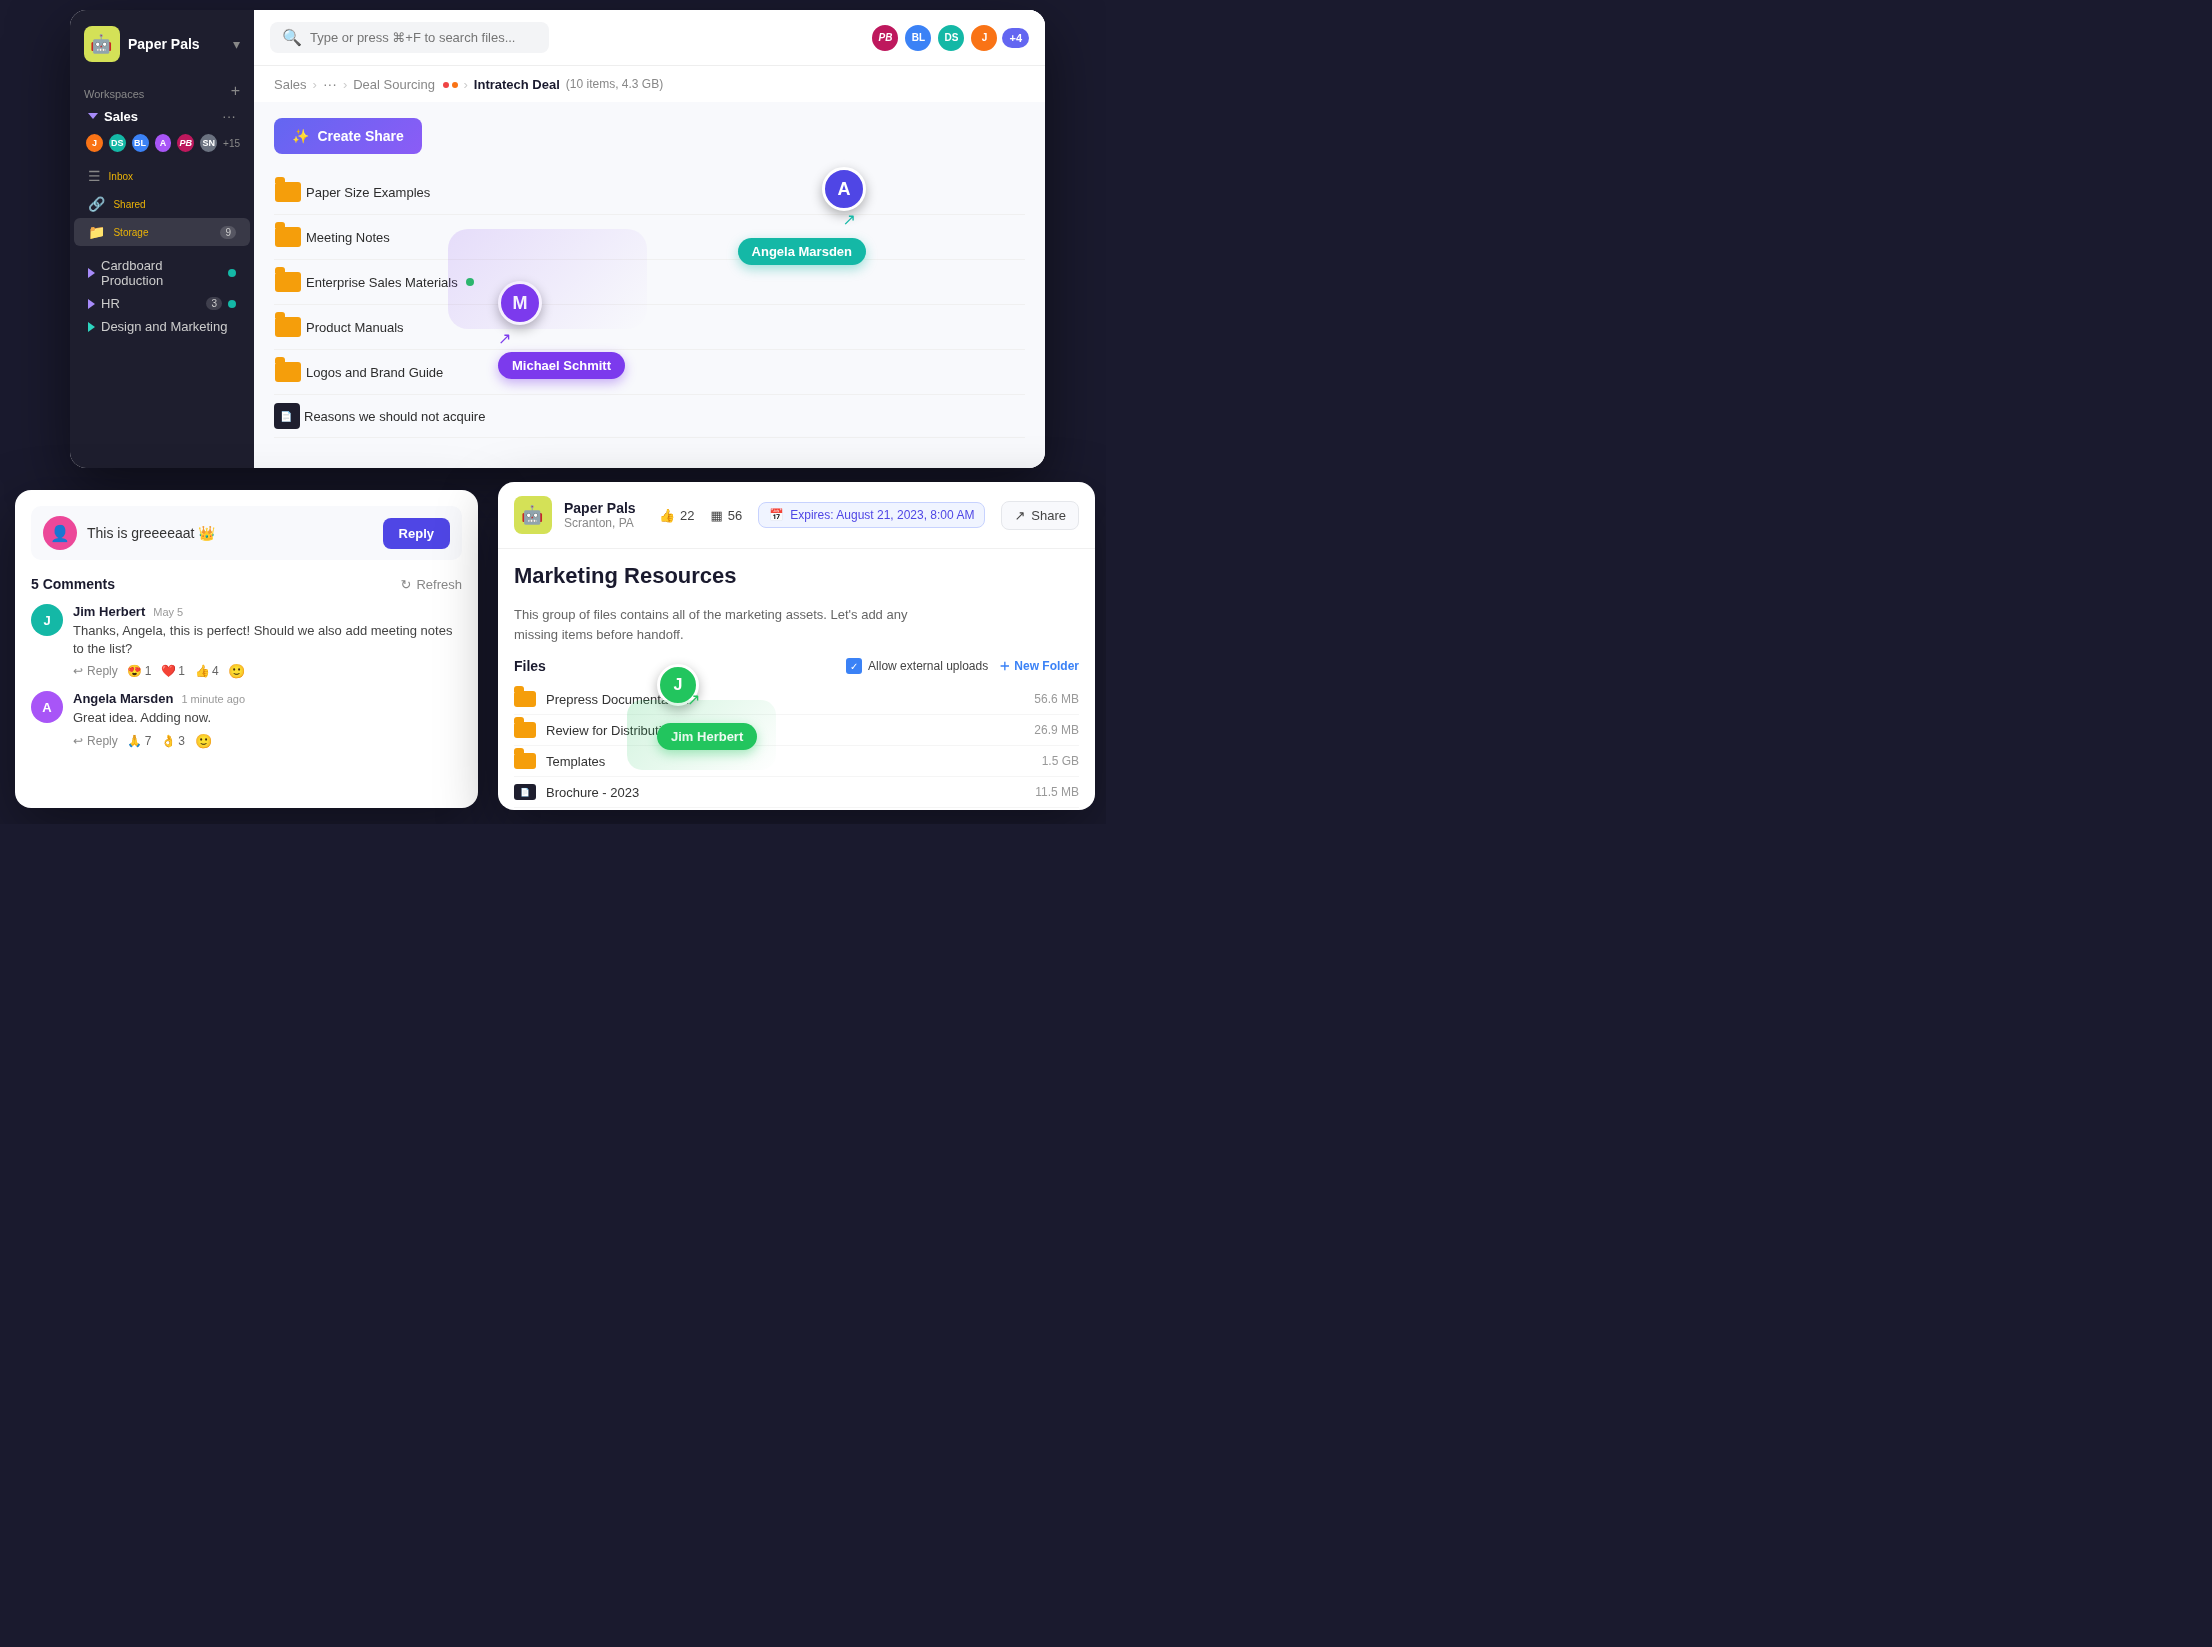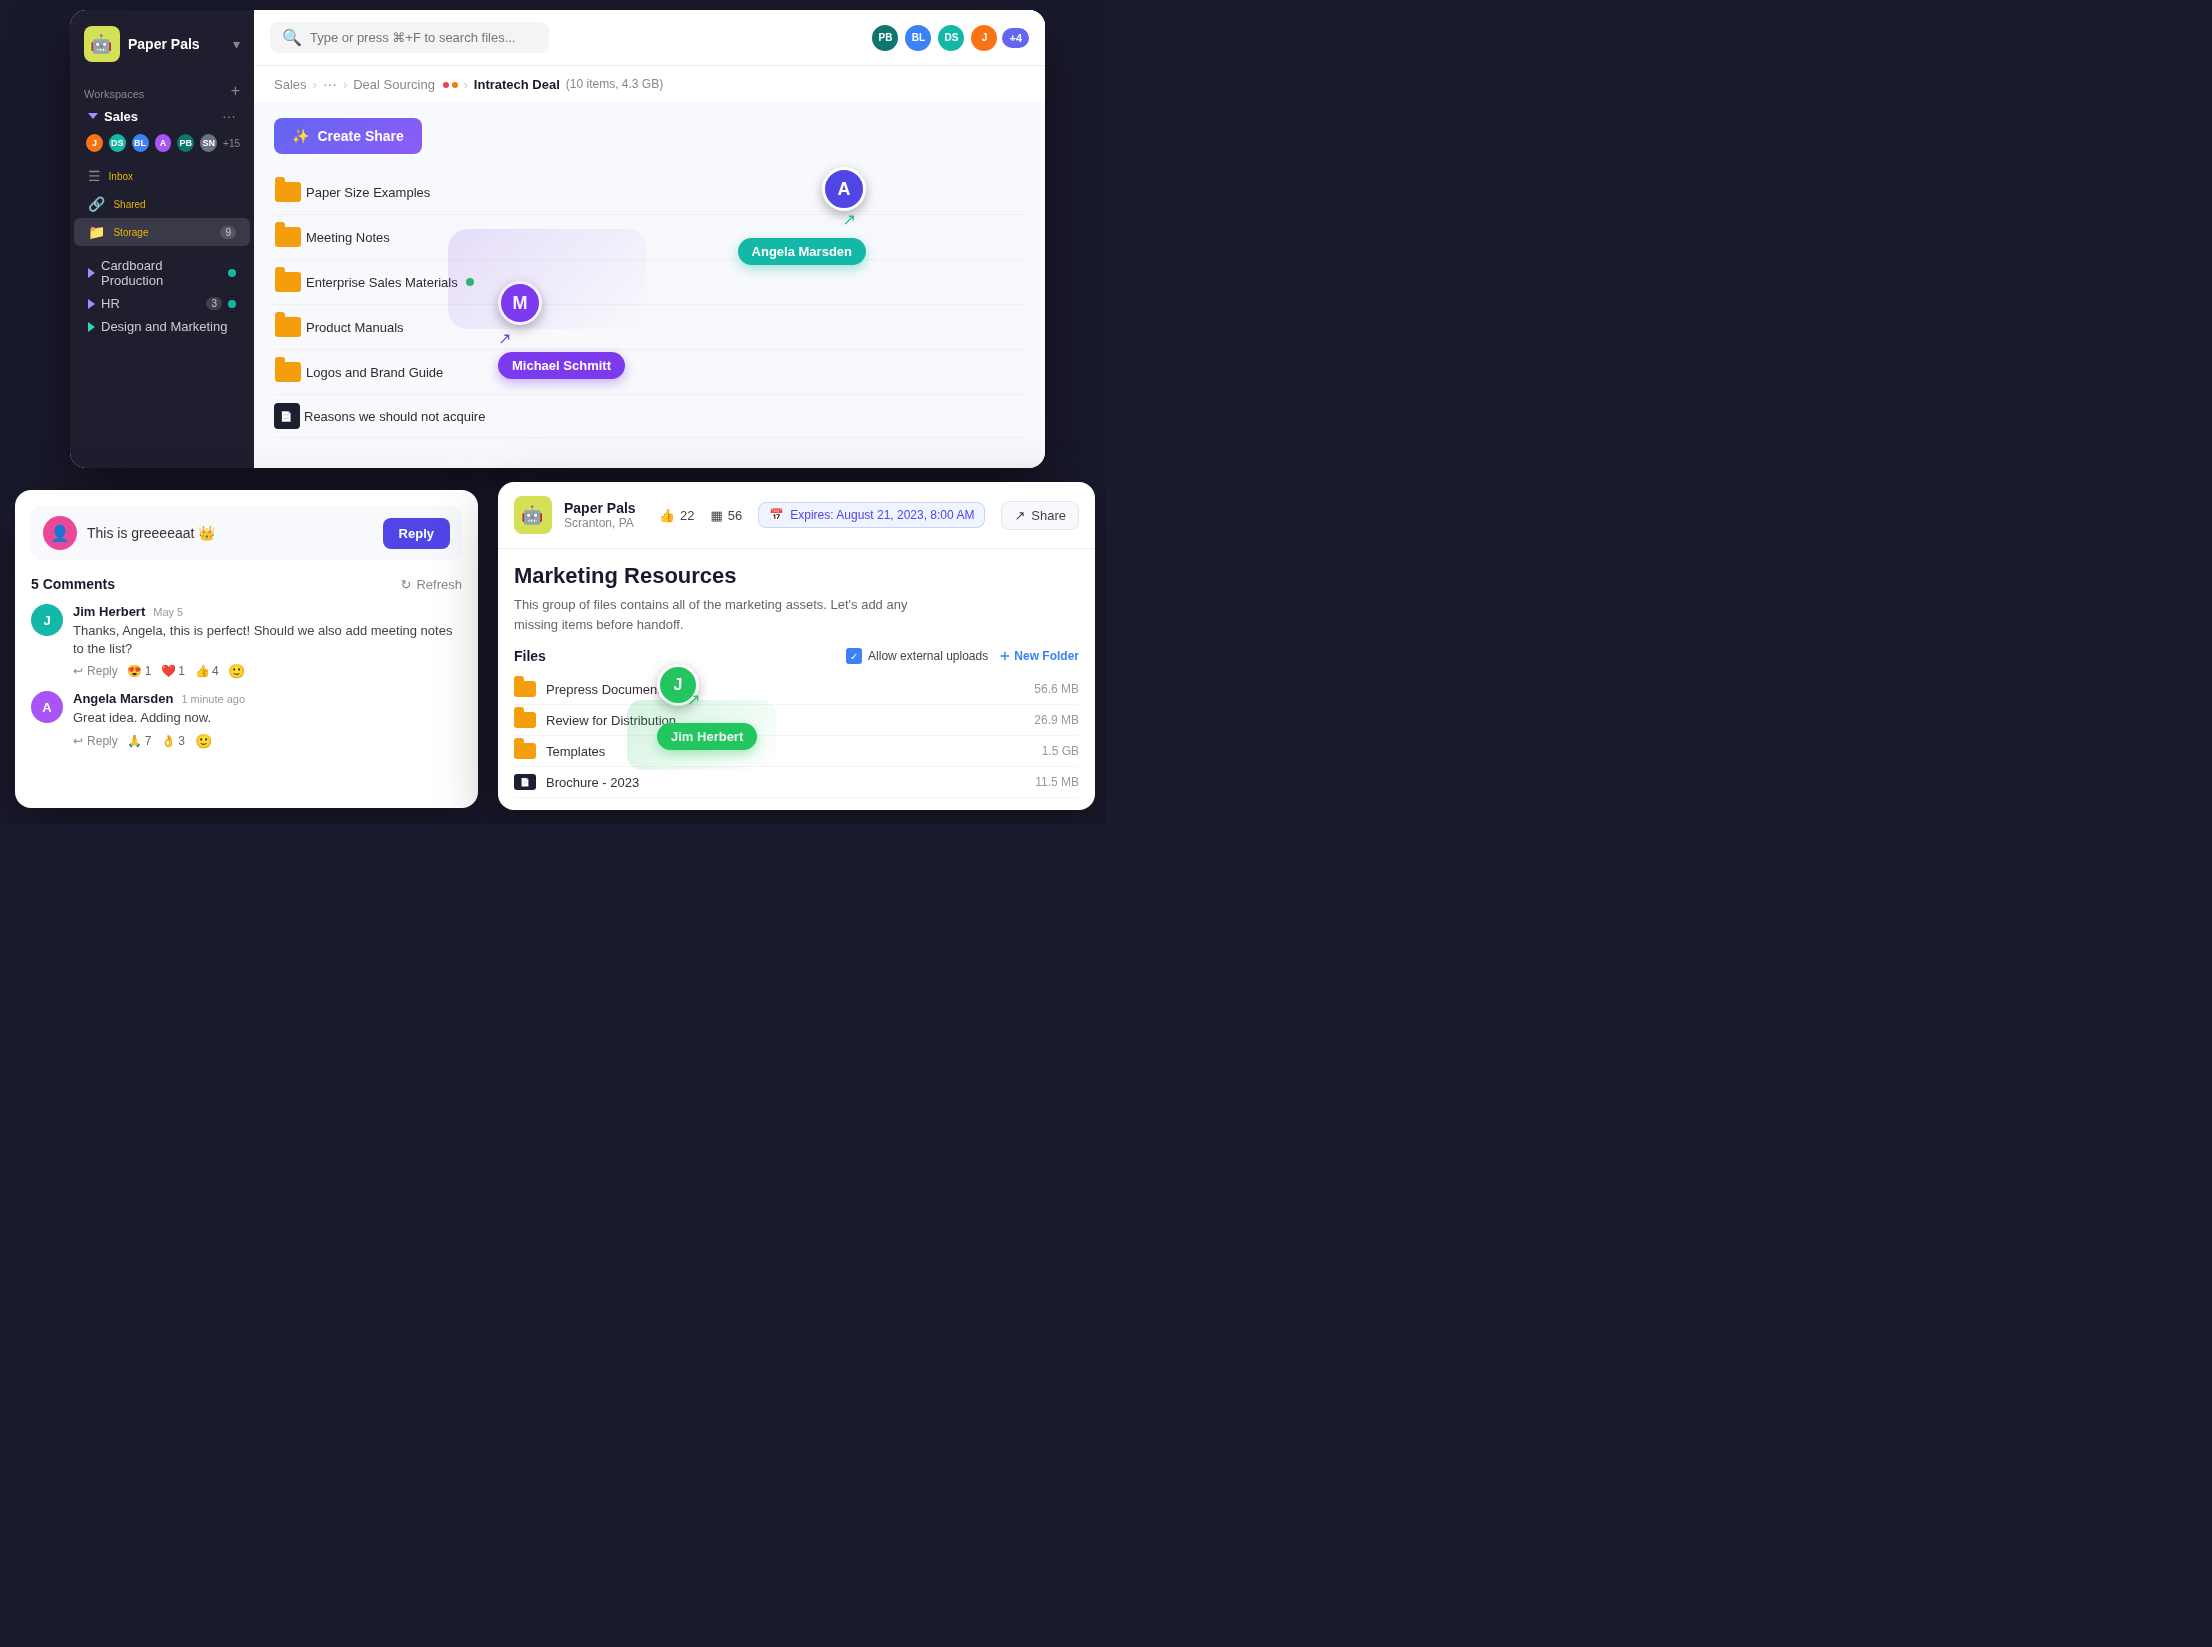--- a/index.html
+++ b/index.html
@@ -129,21 +129,21 @@
       font-size: 9px;
       font-weight: 700;
       color: #fff;
     }
 
     .av-orange { background: #f97316; }
     .av-teal { background: #14b8a6; }
     .av-blue { background: #3b82f6; }
     .av-purple { background: #a855f7; }
     .av-gray { background: #6b7280; }
-    .av-pink { background: #0f766e; }
+    .av-pink { background: #be185d; font-style: italic; }
 
     .count-badge {
       font-size: 10px;
       color: #888;
       margin-left: 2px;
     }
 
     .nav-item {
       display: flex;
       align-items: center;
@@ -589,21 +589,21 @@
 
     .share-body {
       padding: 14px 16px;
       position: relative;
     }
 
     .share-title {
       font-size: 22px;
       font-weight: 800;
       color: #1a1a2e;
-      margin-bottom: 6px;
+      margin-bottom: 16px;
     }
 
     .share-desc {
       font-size: 13px;
       color: #666;
       line-height: 1.5;
       margin-bottom: 14px;
       max-width: 398px;
     }
 

